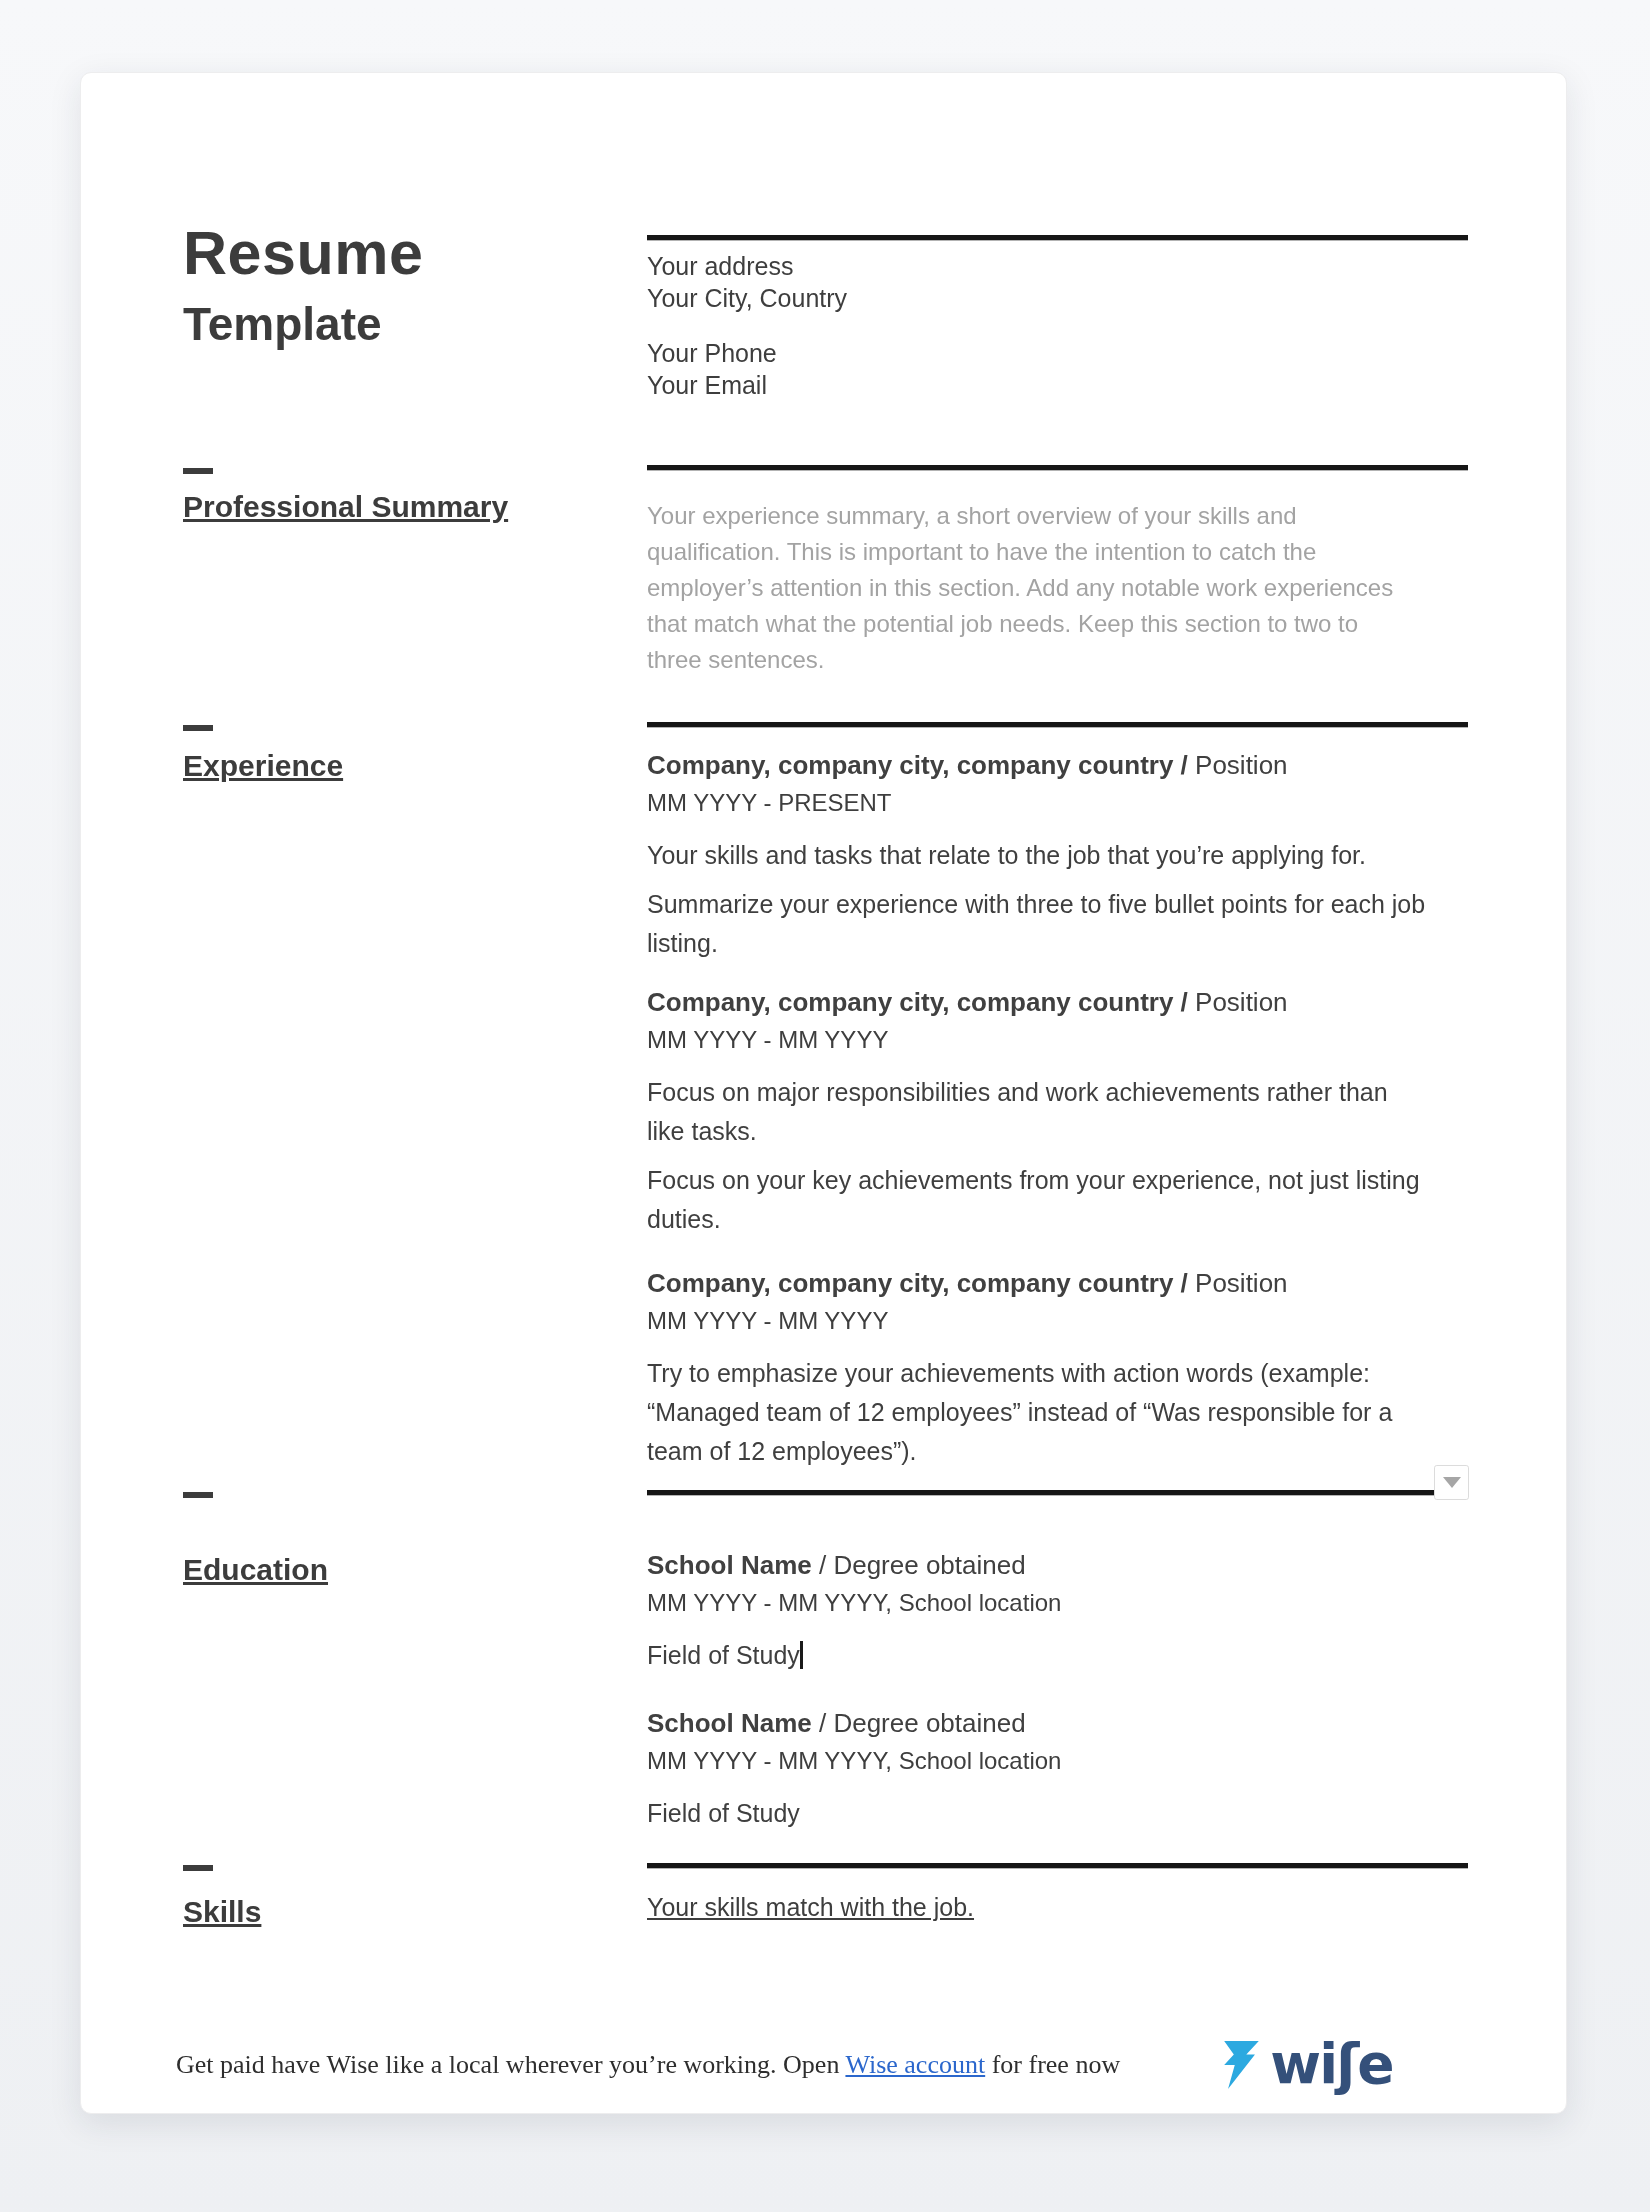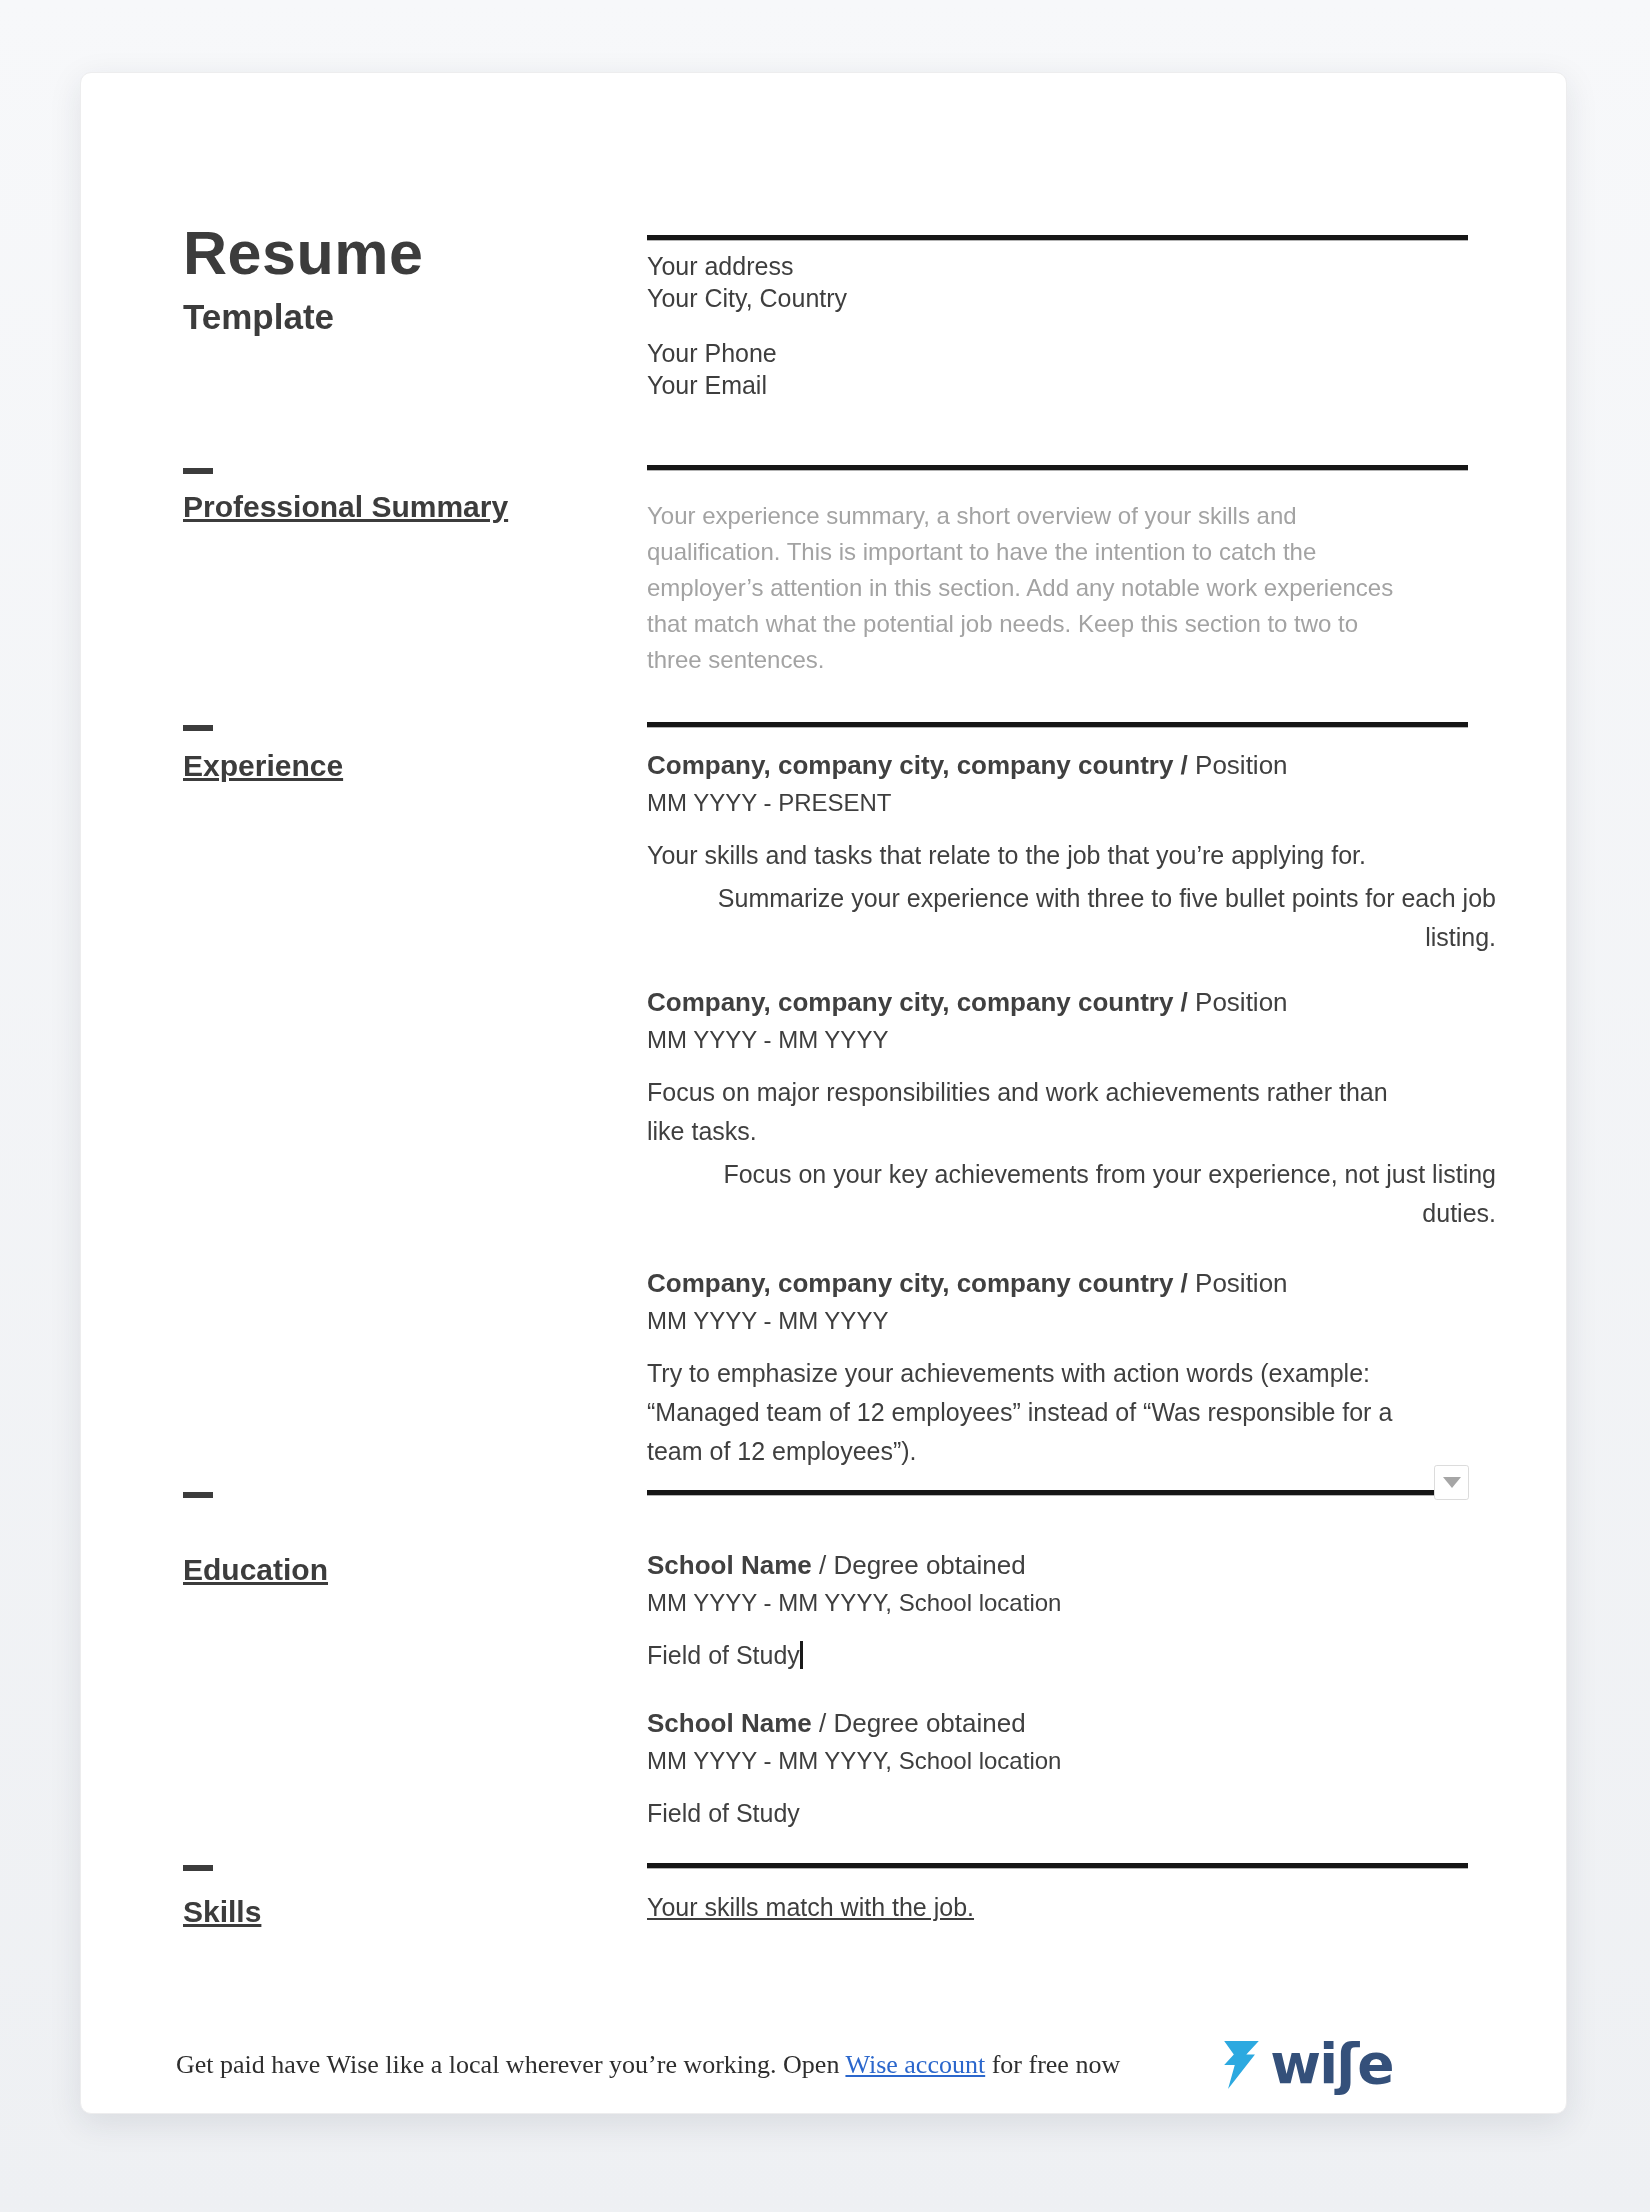--- a/index.html
+++ b/index.html
@@ -9,34 +9,34 @@
     background:linear-gradient(180deg,#f7f8fa 0%,#eef0f3 100%);
   }
   .stage { position:relative; width:1650px; height:2212px; overflow:hidden; }
   .card {
     position:absolute; left:80px; top:72px; width:1487px; height:2042px;
     background:#ffffff; border-radius:11px; border:0.9px solid #ededee;
     box-shadow:0 9.2px 33px rgba(30,40,60,0.10);
   }
   
   .doc-title { position:absolute; left:102px; top:148px; font-size:61px; font-weight:bold; color:#3c3c3c; line-height:1.05; letter-spacing:0.5px; }
-  .doc-subtitle { position:absolute; left:102px; top:224px; font-size:35px; font-weight:bold; color:#3c3c3c; }
+  .doc-subtitle { position:absolute; left:102px; top:224px; font-size:46px; font-weight:bold; color:#3c3c3c; }
   .sec-heading { position:absolute; left:102px; font-size:30px; font-weight:bold; color:#3c3c3c;text-decoration:underline; }
   .dash { position:absolute; left:102px; width:29.5px; height:5.5px; background:#3c3c3c; }
   
   .rule { position:absolute; left:566px; width:821px; height:5.5px; background:#161616; border-bottom:1.8px solid #b3b3b3; z-index:1; }
   .rcol { position:absolute; left:566px; width:849px; color:#404040; }
   .contact p { font-size:25px; line-height:32px; color:#3e3e3e; }
   .contact .grp2 { margin-top:23px; }
   .summary .line { font-size:24px; line-height:36px; color:#a3a3a3; }
   .xtitle { font-size:26px; line-height:31px; color:#404040; }
   .xtitle .b { font-weight:bold; }
   .xdates { font-size:24px; line-height:29.5px; margin-top:7.4px; color:#3e3e3e; }
   .xp { margin-top:18.5px; }
-  .xp + .xp { margin-top:4px;text-align:right; }
+  .xp + .xp { margin-top:10px; }
   .xp .line { font-size:25px; line-height:39px; color:#3f3f3f; }
   .efield { font-size:25px; line-height:31px; margin-top:22px; color:#3f3f3f; }
   .cursor { display:inline-block; width:2.8px; height:28px; background:#1a1a1a; vertical-align:-5.5px; }
   .skills-body { font-size:25px; color:#3e3e3e; }
   
   .dropdown-btn {
     position:absolute; left:1353px; top:1392px; width:35px; height:35px;
     background:#ffffff; border:1.8px solid #dcdcdc; border-radius:2.8px; z-index:2;
     display:flex; align-items:center; justify-content:center; cursor:pointer;
   }

